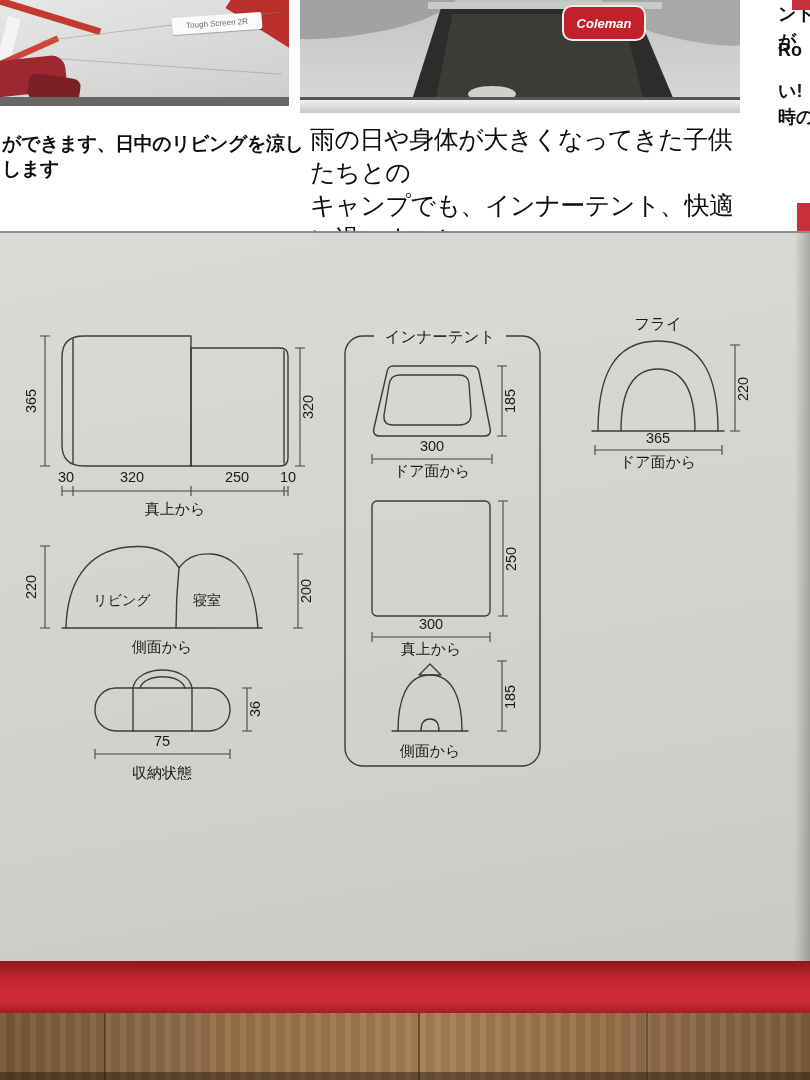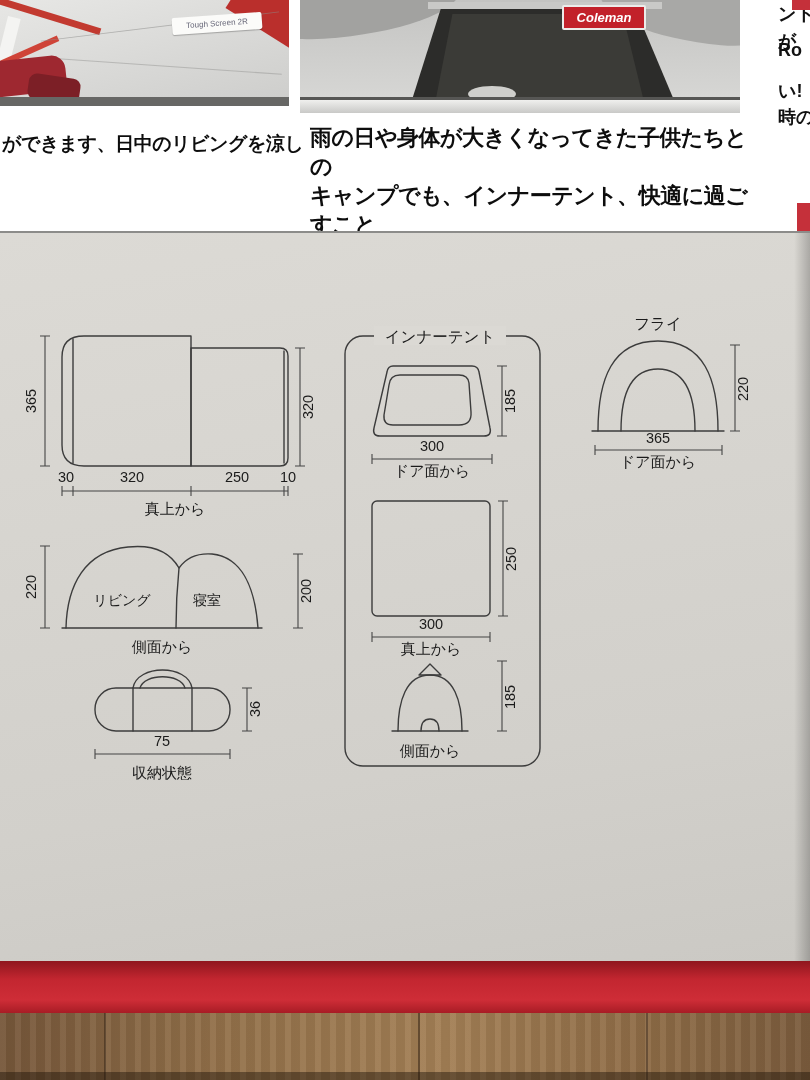--- a/index.html
+++ b/index.html
@@ -24,34 +24,34 @@
   .pl-floor{left:0;bottom:0;width:100%;height:9px;background:#676765}
 
   .photo-mid{left:300px;top:0;width:440px;height:113px;background:linear-gradient(#c4c4c2,#d9d9d7);overflow:hidden}
   .photo-mid>div{position:absolute}
   .pm-ceil-l{left:-34px;top:-20px;width:195px;height:56px;background:#a2a2a0;border-radius:0 0 100% 40%;transform:rotate(-4deg)}
   .pm-ceil-r{right:-34px;top:-16px;width:175px;height:58px;background:#a8a8a6;border-radius:0 0 40% 100%;transform:rotate(5deg)}
   .pm-door{left:102px;top:2px;width:292px;height:111px;background:#2c2c2a;clip-path:polygon(14% 0,79% 0,95% 100%,2% 100%)}
   .pm-door-mesh{left:130px;top:14px;width:224px;height:92px;background:#3b3b37;clip-path:polygon(10% 0,86% 0,96% 100%,2% 100%)}
   .pm-door-top{left:128px;top:2px;width:234px;height:7px;background:#c9c9c7}
   .pm-glow{left:168px;top:86px;width:48px;height:16px;background:#eaeae6;border-radius:50%;opacity:.85}
-  .pm-logo{left:262px;top:5px;width:84px;height:25px;background:#c2212a;border:2px solid #ececea;border-radius:2px;color:#fff;
+  .pm-logo{left:262px;top:5px;width:84px;height:36px;background:#c2212a;border:2px solid #ececea;border-radius:10px;color:#fff;
            font-style:italic;font-weight:bold;font-size:13px;display:flex;align-items:center;justify-content:center}
   .pm-floor-line{left:0;bottom:13px;width:100%;height:3px;background:#565654}
   .pm-floor{left:0;bottom:0;width:100%;height:13px;background:linear-gradient(#f0f0ee,#c9c9c7)}
 
   .right-col{left:744px;top:0;width:66px;height:168px;background:#fff}
   .right-frag{position:absolute;left:34px;font-size:18px;font-weight:600;color:#111;white-space:nowrap}
   .rf0{top:2px}.rf1{top:29px}.rf2{top:40px}.rf3{top:79px}.rf4{top:105px}
   .red-corner{left:792px;top:0;width:18px;height:10px;background:#c5303a}
   .red-edge{left:797px;top:203px;width:13px;height:30px;background:#c5303a}
 
   
   .caption-left{left:2px;top:131px;width:302px;font-size:19px;font-weight:600;line-height:1.32;letter-spacing:-.5px;color:#0d0d0d}
-  .caption-mid{left:310px;top:123px;width:446px;font-size:22px;font-weight:700;line-height:1.32;letter-spacing:-.5px;color:#0d0d0d}
+  .caption-mid{left:310px;top:123px;width:446px;font-size:25px;font-weight:400;line-height:1.32;letter-spacing:-.5px;color:#0d0d0d}
 
   .divider{left:0;top:231px;width:810px;height:2px;background:#8c8c8a}
 
   
   .panel{left:0;top:233px;width:810px;height:728px;background:linear-gradient(170deg,#dcdad5,#d2d0cb 70%,#cbc9c4)}
   .edge-shadow{left:794px;top:233px;width:16px;height:728px;background:linear-gradient(90deg,rgba(0,0,0,0),rgba(0,0,0,.22))}
 
   .diagram{position:absolute;left:0;top:233px}
   .diagram .shape{stroke:#3c3c3c;stroke-width:1.4;fill:none;stroke-linejoin:round;stroke-linecap:round}
   .diagram .dim{stroke:#454545;stroke-width:1.1;fill:none}
@@ -103,20 +103,21 @@
     <div class="right-frag rf1">が</div>
     <div class="right-frag rf2">Ro</div>
     <div class="right-frag rf3">い!</div>
     <div class="right-frag rf4">時の</div>
   </div>
   <div class="abs red-corner"></div>
   <div class="abs red-edge"></div>
 
   <div class="abs caption-left">
     <div>ができます、日中のリビングを涼し</div>
+    <div>します</div>
   </div>
   <div class="abs caption-mid">
     <div>雨の日や身体が大きくなってきた子供たちとの</div>
     <div>キャンプでも、インナーテント、快適に過ごすこと</div>
     <div>側面から</div>
   </div>
 
   <div class="abs divider"></div>
 
   <div class="abs panel"></div>

